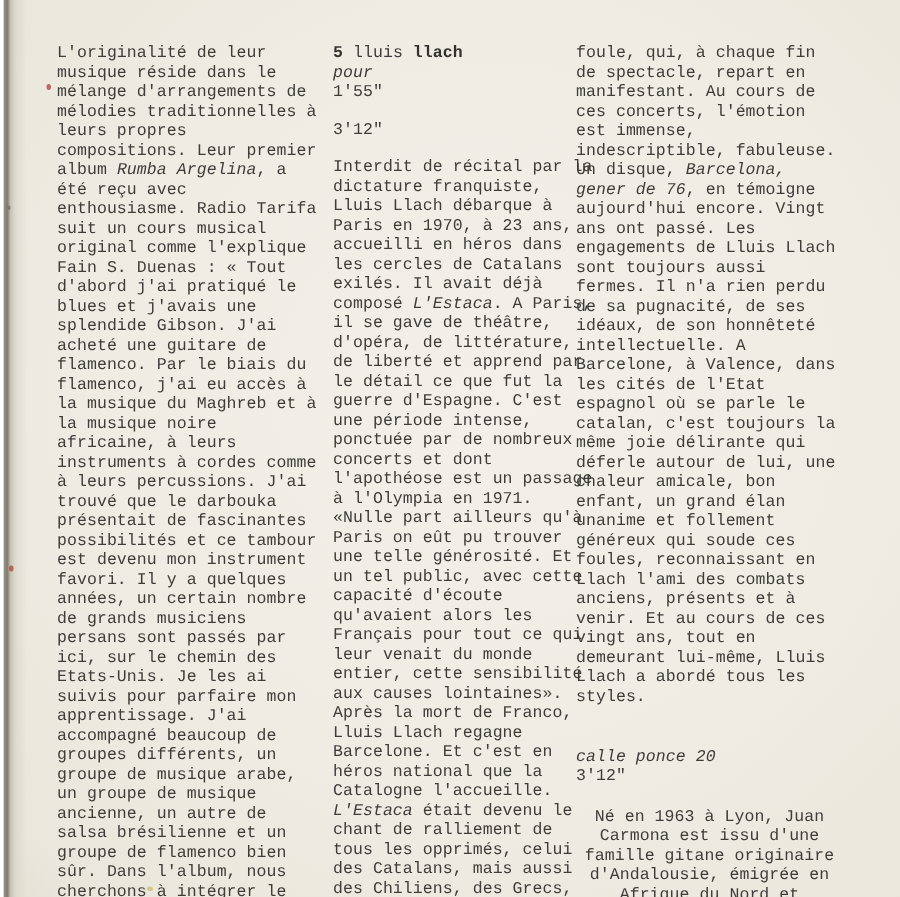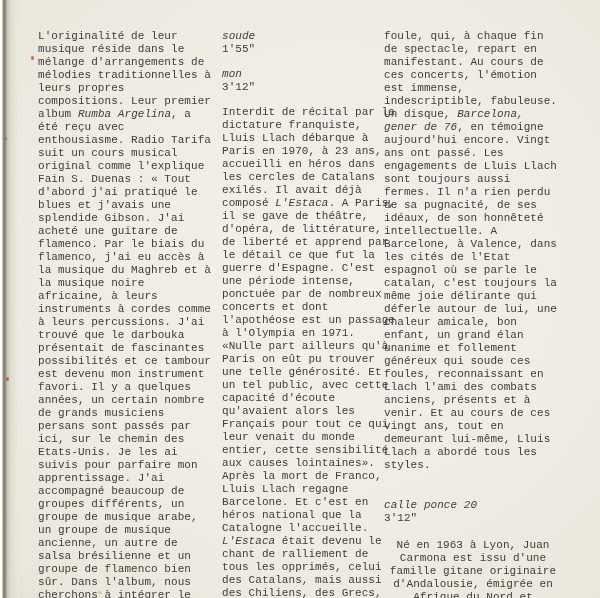--- a/index.html
+++ b/index.html
@@ -73,25 +73,29 @@
   <div class="speck red" style="left:6px;  top:377px;"></div>
   <div class="speck gold" style="left:98px; top:591px;"></div>
 
   <div class="col col-left">
     <p><span>L'originalité de leur musique réside dans le mélange d'arrangements de mélodies traditionnelles à leurs propres compositions. Leur premier album </span><span class="it">Rumba Argelina</span><span>, a été reçu avec enthousiasme. Radio Tarifa suit un cours musical original comme l'explique Fain S. Duenas : « Tout d'abord j'ai pratiqué le blues et j'avais une splendide Gibson. J'ai acheté une guitare de flamenco. Par le biais du flamenco, j'ai eu accès à la musique du Maghreb et à la musique noire africaine, à leurs instruments à cordes comme à leurs percussions. J'ai trouvé que le darbouka présentait de fascinantes possibilités et ce tambour est devenu mon instrument favori. Il y a quelques années, un certain nombre de grands musiciens persans sont passés par ici, sur le chemin des Etats-Unis. Je les ai suivis pour parfaire mon apprentissage. J'ai accompagné beaucoup de groupes différents, un groupe de musique arabe, un groupe de musique ancienne, un autre de salsa brésilienne et un groupe de flamenco bien sûr. Dans l'album, nous cherchons à intégrer le flamenco à la musique du Maghreb. Il y a également de la musique ancienne arrangée pour des instruments originaux».</span></p>
   </div>
 
   <div class="col col-middle">
     <div class="tracks-block">
       <div class="track">
-        <div class="title">soude</div>
+        <div class="line1">
+          <span class="b">5</span>
+          <span>lluis</span>
+          <span class="b">llach</span>
+        </div>
+        <div class="title">pour</div>
         <div class="duration">1'55"</div>
       </div>
       <div class="track">
-        <div class="title">mon</div>
         <div class="duration">3'12"</div>
       </div>
     </div>
     <p><span>Interdit de récital par la dictature franquiste, Lluis Llach débarque à Paris en 1970, à 23 ans, accueilli en héros dans les cercles de Catalans exilés. Il avait déjà composé </span><span class="it">L'Estaca</span><span>. A Paris, il se gave de théâtre, d'opéra, de littérature, de liberté et apprend par le détail ce que fut la guerre d'Espagne. C'est une période intense, ponctuée par de nombreux concerts et dont l'apothéose est un passage à l'Olympia en 1971. «Nulle part ailleurs qu'à Paris on eût pu trouver une telle générosité. Et un tel public, avec cette capacité d'écoute qu'avaient alors les Français pour tout ce qui leur venait du monde entier, cette sensibilité aux causes lointaines». Après la mort de Franco, Lluis Llach regagne Barcelone. Et c'est en héros national que la Catalogne l'accueille. </span><span class="it">L'Estaca</span><span> était devenu le chant de ralliement de tous les opprimés, celui des Catalans, mais aussi des Chiliens, des Grecs, ou bientôt des Polonais de Solidarnosc. Et durant des mois entiers, les récitals de Lluis Llach qui se donnent devant des dizaines de milliers de personnes sont, semaine après semaine, l'occasion de manifestations énormes. «Amnistie ! Liberté !» scande la</span></p>
   </div>
 
   <div class="col col-right">
     <p><span>foule, qui, à chaque fin de spectacle, repart en manifestant. Au cours de ces concerts, l'émotion est immense, indescriptible, fabuleuse. Un disque, </span><span class="it">Barcelona, gener de 76</span><span>, en témoigne aujourd'hui encore. Vingt ans ont passé. Les engagements de Lluis Llach sont toujours aussi fermes. Il n'a rien perdu de sa pugnacité, de ses idéaux, de son honnêteté intellectuelle. A Barcelone, à Valence, dans les cités de l'Etat espagnol où se parle le catalan, c'est toujours la même joie délirante qui déferle autour de lui, une chaleur amicale, bon enfant, un grand élan unanime et follement généreux qui soude ces foules, reconnaissant en Llach l'ami des combats anciens, présents et à venir. Et au cours de ces vingt ans, tout en demeurant lui-même, Lluis Llach a abordé tous les styles.</span></p>
 
     <div class="tracks-block para-gap-top">

